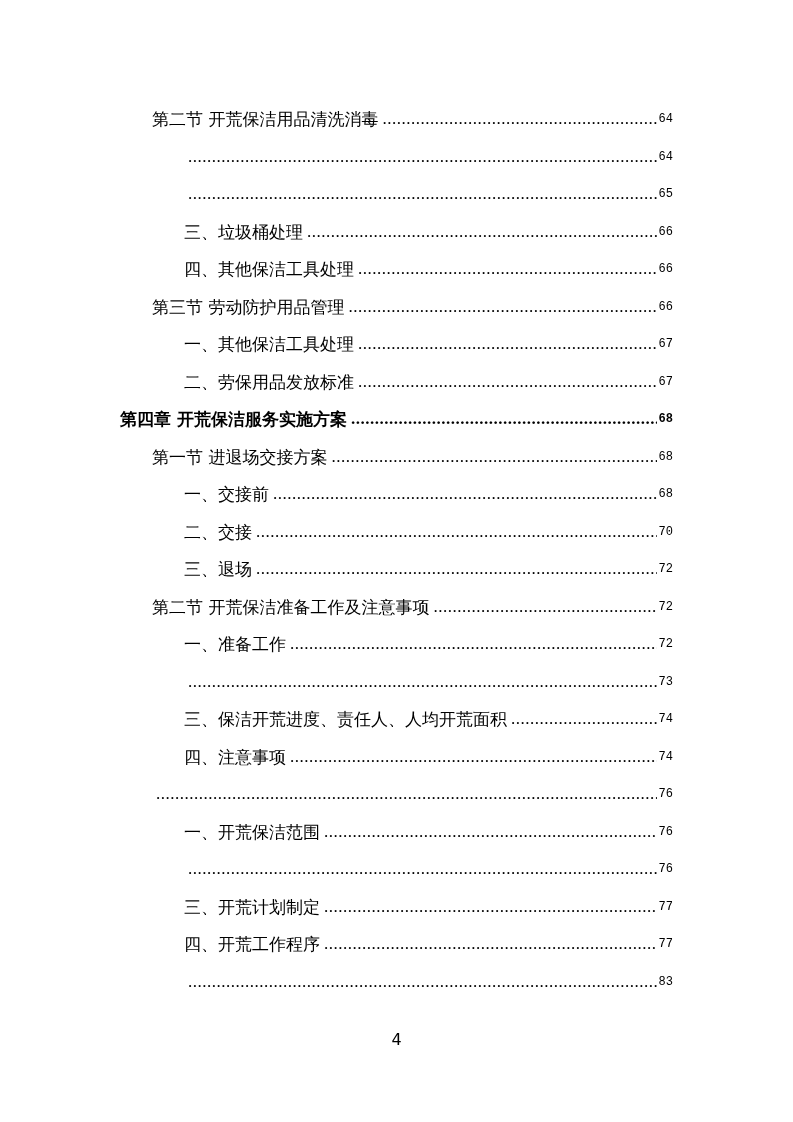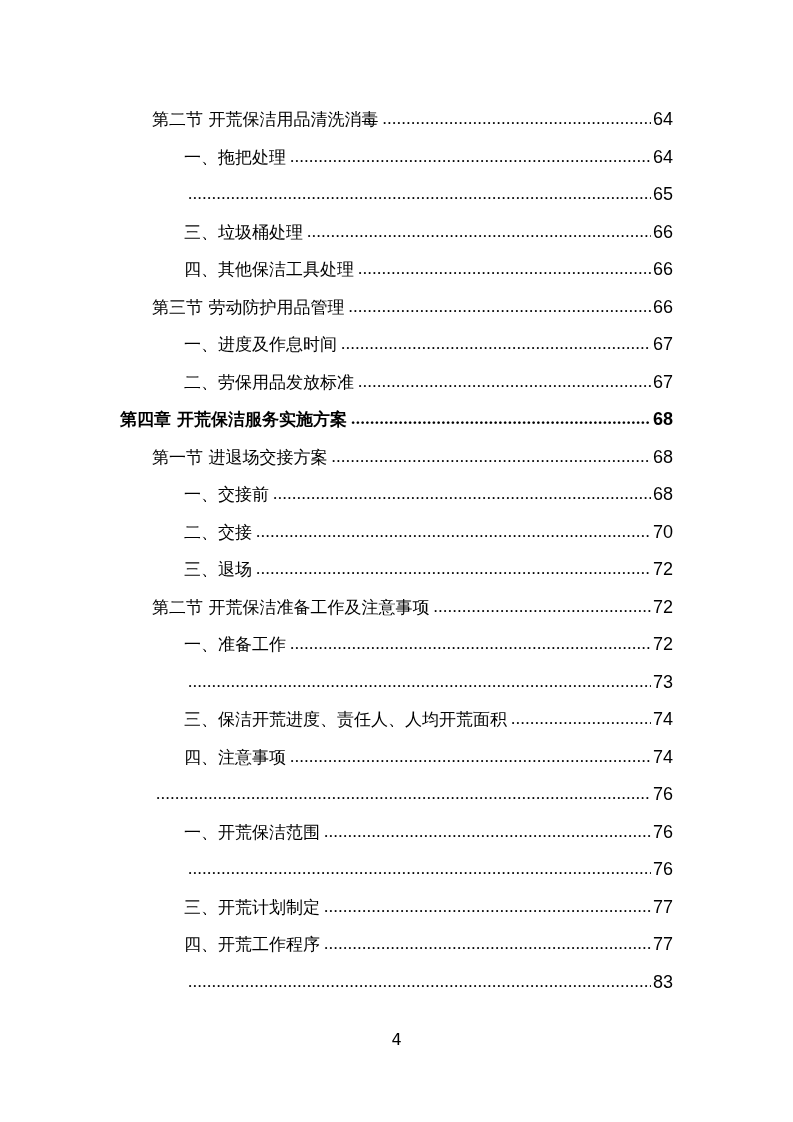--- a/index.html
+++ b/index.html
@@ -5,38 +5,37 @@
   html, body { margin: 0; padding: 0; background: #ffffff; }
   body { width: 793px; height: 1122px; position: relative; overflow: hidden;
          font-family: "DejaVu Serif", "Liberation Serif", serif; color: #000; }
   .toc { position: absolute; left: 0; top: 100px; width: 793px; }
   .row { position: absolute; display: flex; align-items: center; height: 38px;
          font-size: 17px; line-height: 38px; white-space: nowrap; }
   .row .label { flex: 0 0 auto; }
   .row .dots { flex: 1 1 auto; overflow: hidden; margin: 0 2px 0 4px;
                font-family: "Liberation Serif", serif; letter-spacing: 0.5px; }
   .row .dots::after { content: "................................................................................................................................................................................................................"; }
-  .row .page { flex: 0 0 auto; font-family: Liberation Sans, sans-serif; font-size: 18px; }
+  .row .page { flex: 0 0 auto; font-family: Liberation Mono, monospace; font-size: 12px; }
   .lvl1 { left: 120px; width: 553px; font-weight: bold; }
   .lvl2 { left: 152px; width: 521px; }
   .lvl3 { left: 184px; width: 489px; }
   .footer { position: absolute; left: 0; width: 793px; top: 1030px; text-align: center;
             font-family: "DejaVu Sans", sans-serif; font-size: 16px; }
 </style>
 </head>
 <body>
 
 <div class="toc">
   <div class="row lvl2" style="top:0px">
       <span class="label">第二节  开荒保洁用品清洗消毒</span>
       <span class="dots"></span>
       <span class="page">64</span>
     </div>
   <div class="row lvl3" style="top:37.5px">
-      <span class="label">一、拖把处理</span>
       <span class="dots"></span>
       <span class="page">64</span>
     </div>
   <div class="row lvl3" style="top:75px">
       <span class="dots"></span>
       <span class="page">65</span>
     </div>
   <div class="row lvl3" style="top:112.5px">
       <span class="label">三、垃圾桶处理</span>
       <span class="dots"></span>
@@ -46,21 +45,21 @@
       <span class="label">四、其他保洁工具处理</span>
       <span class="dots"></span>
       <span class="page">66</span>
     </div>
   <div class="row lvl2" style="top:187.5px">
       <span class="label">第三节  劳动防护用品管理</span>
       <span class="dots"></span>
       <span class="page">66</span>
     </div>
   <div class="row lvl3" style="top:225px">
-      <span class="label">一、进度及作息时间</span>
+      <span class="label">一、其他保洁工具处理</span>
       <span class="dots"></span>
       <span class="page">67</span>
     </div>
   <div class="row lvl3" style="top:262.5px">
       <span class="label">二、劳保用品发放标准</span>
       <span class="dots"></span>
       <span class="page">67</span>
     </div>
   <div class="row lvl1" style="top:300px">
       <span class="label">第四章  开荒保洁服务实施方案</span>

